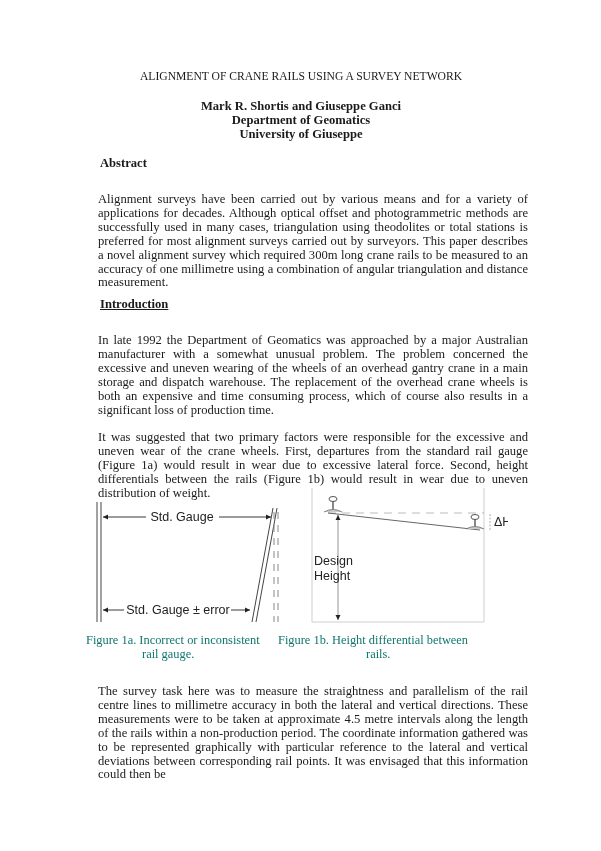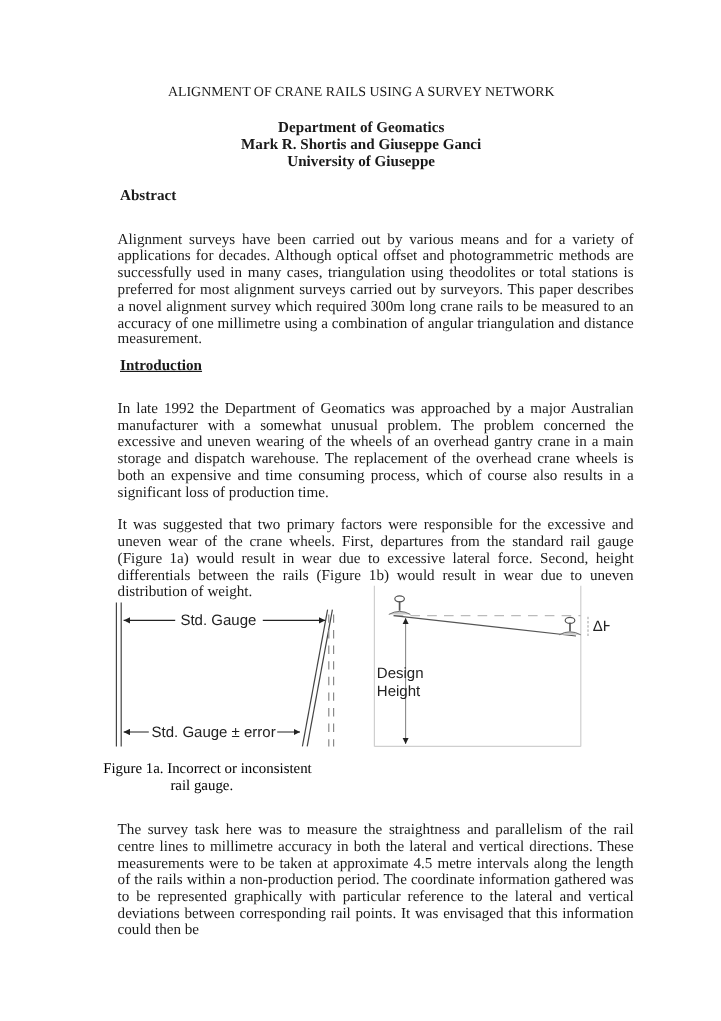--- a/index.html
+++ b/index.html
@@ -64,34 +64,34 @@
     .fig svg { display: block; }
     .fig-label {
       font-family: "Liberation Sans", "DejaVu Sans", sans-serif;
       font-size: 12.5px;
       fill: #222;
     }
     .caption {
       position: absolute;
       font-size: 12.4px;
       line-height: 14px;
-      color: #000000;
+      color: #0f766e;
     }
     .caption .cap-line2 { display: block; }
   </style>
 </head>
 <body>
 
 <div class="page">
 
   <div class="title">ALIGNMENT OF CRANE RAILS USING A SURVEY NETWORK</div>
 
   <div class="authors">
+    <div>Mark R. Shortis and Giuseppe Ganci</div>
     <div>Department of Geomatics</div>
-    <div>Mark R. Shortis and Giuseppe Ganci</div>
     <div>University of Giuseppe</div>
   </div>
 
   <div class="heading" style="top:156px;">Abstract</div>
   <p class="para" style="top:181px;">Alignment surveys have been carried out by various means and for a variety of applications for decades.  Although optical offset and photogrammetric methods are successfully used in many cases, triangulation using theodolites or total stations is preferred for most alignment surveys carried out by surveyors.  This paper describes a novel alignment survey which required 300m long crane rails to be measured to an accuracy of one millimetre using a combination of angular triangulation and distance measurement.</p>
 
   <div class="heading" style="top:297px;text-decoration:underline;">Introduction</div>
   <p class="para" style="top:322px;">In late 1992 the Department of Geomatics was approached by a major Australian manufacturer with a somewhat unusual problem.  The problem concerned the excessive and uneven wearing of the wheels of an overhead gantry crane in a main storage and dispatch warehouse.  The replacement of the overhead crane wheels is both an expensive and time consuming process, which of course also results in a significant loss of production time.</p>
   <p class="para" style="top:419px;">It was suggested that two primary factors were responsible for the excessive and uneven wear of the crane wheels.  First, departures from the standard rail gauge (Figure 1a) would result in wear due to excessive lateral force.  Second, height differentials between the rails (Figure 1b) would result in wear due to uneven distribution of weight.</p>
   <p class="para" style="top:673px;">The survey task here was to measure the straightness and parallelism of the rail centre lines to millimetre accuracy in both the lateral and vertical directions.  These measurements were to be taken at approximate 4.5 metre intervals along the length of the rails within a non-production period. The coordinate information gathered was to be represented graphically with particular reference to the lateral and vertical deviations between corresponding rail points.  It was envisaged that this information could then be</p>
@@ -165,13 +165,15 @@
     <line x1="182" y1="26" x2="182" y2="42" stroke="#999" stroke-width="0.8" stroke-dasharray="2,1.5"></line>
     <text class="fig-label" x="186" y="38">ΔH</text>
   </svg>
 </div>
 
 <div class="caption" style="left:86px; top:633px; width:200px;">
   <span>Figure 1a.  Incorrect or inconsistent</span>
   <span class="cap-line2" style="padding-left:56px;">rail gauge.</span>
 </div>
 <div class="caption" style="left:278px; top:633px; width:200px;">
+  <span>Figure 1b. Height differential between</span>
+  <span class="cap-line2" style="padding-left:88px;">rails.</span>
 </div>
 
 </body></html>

